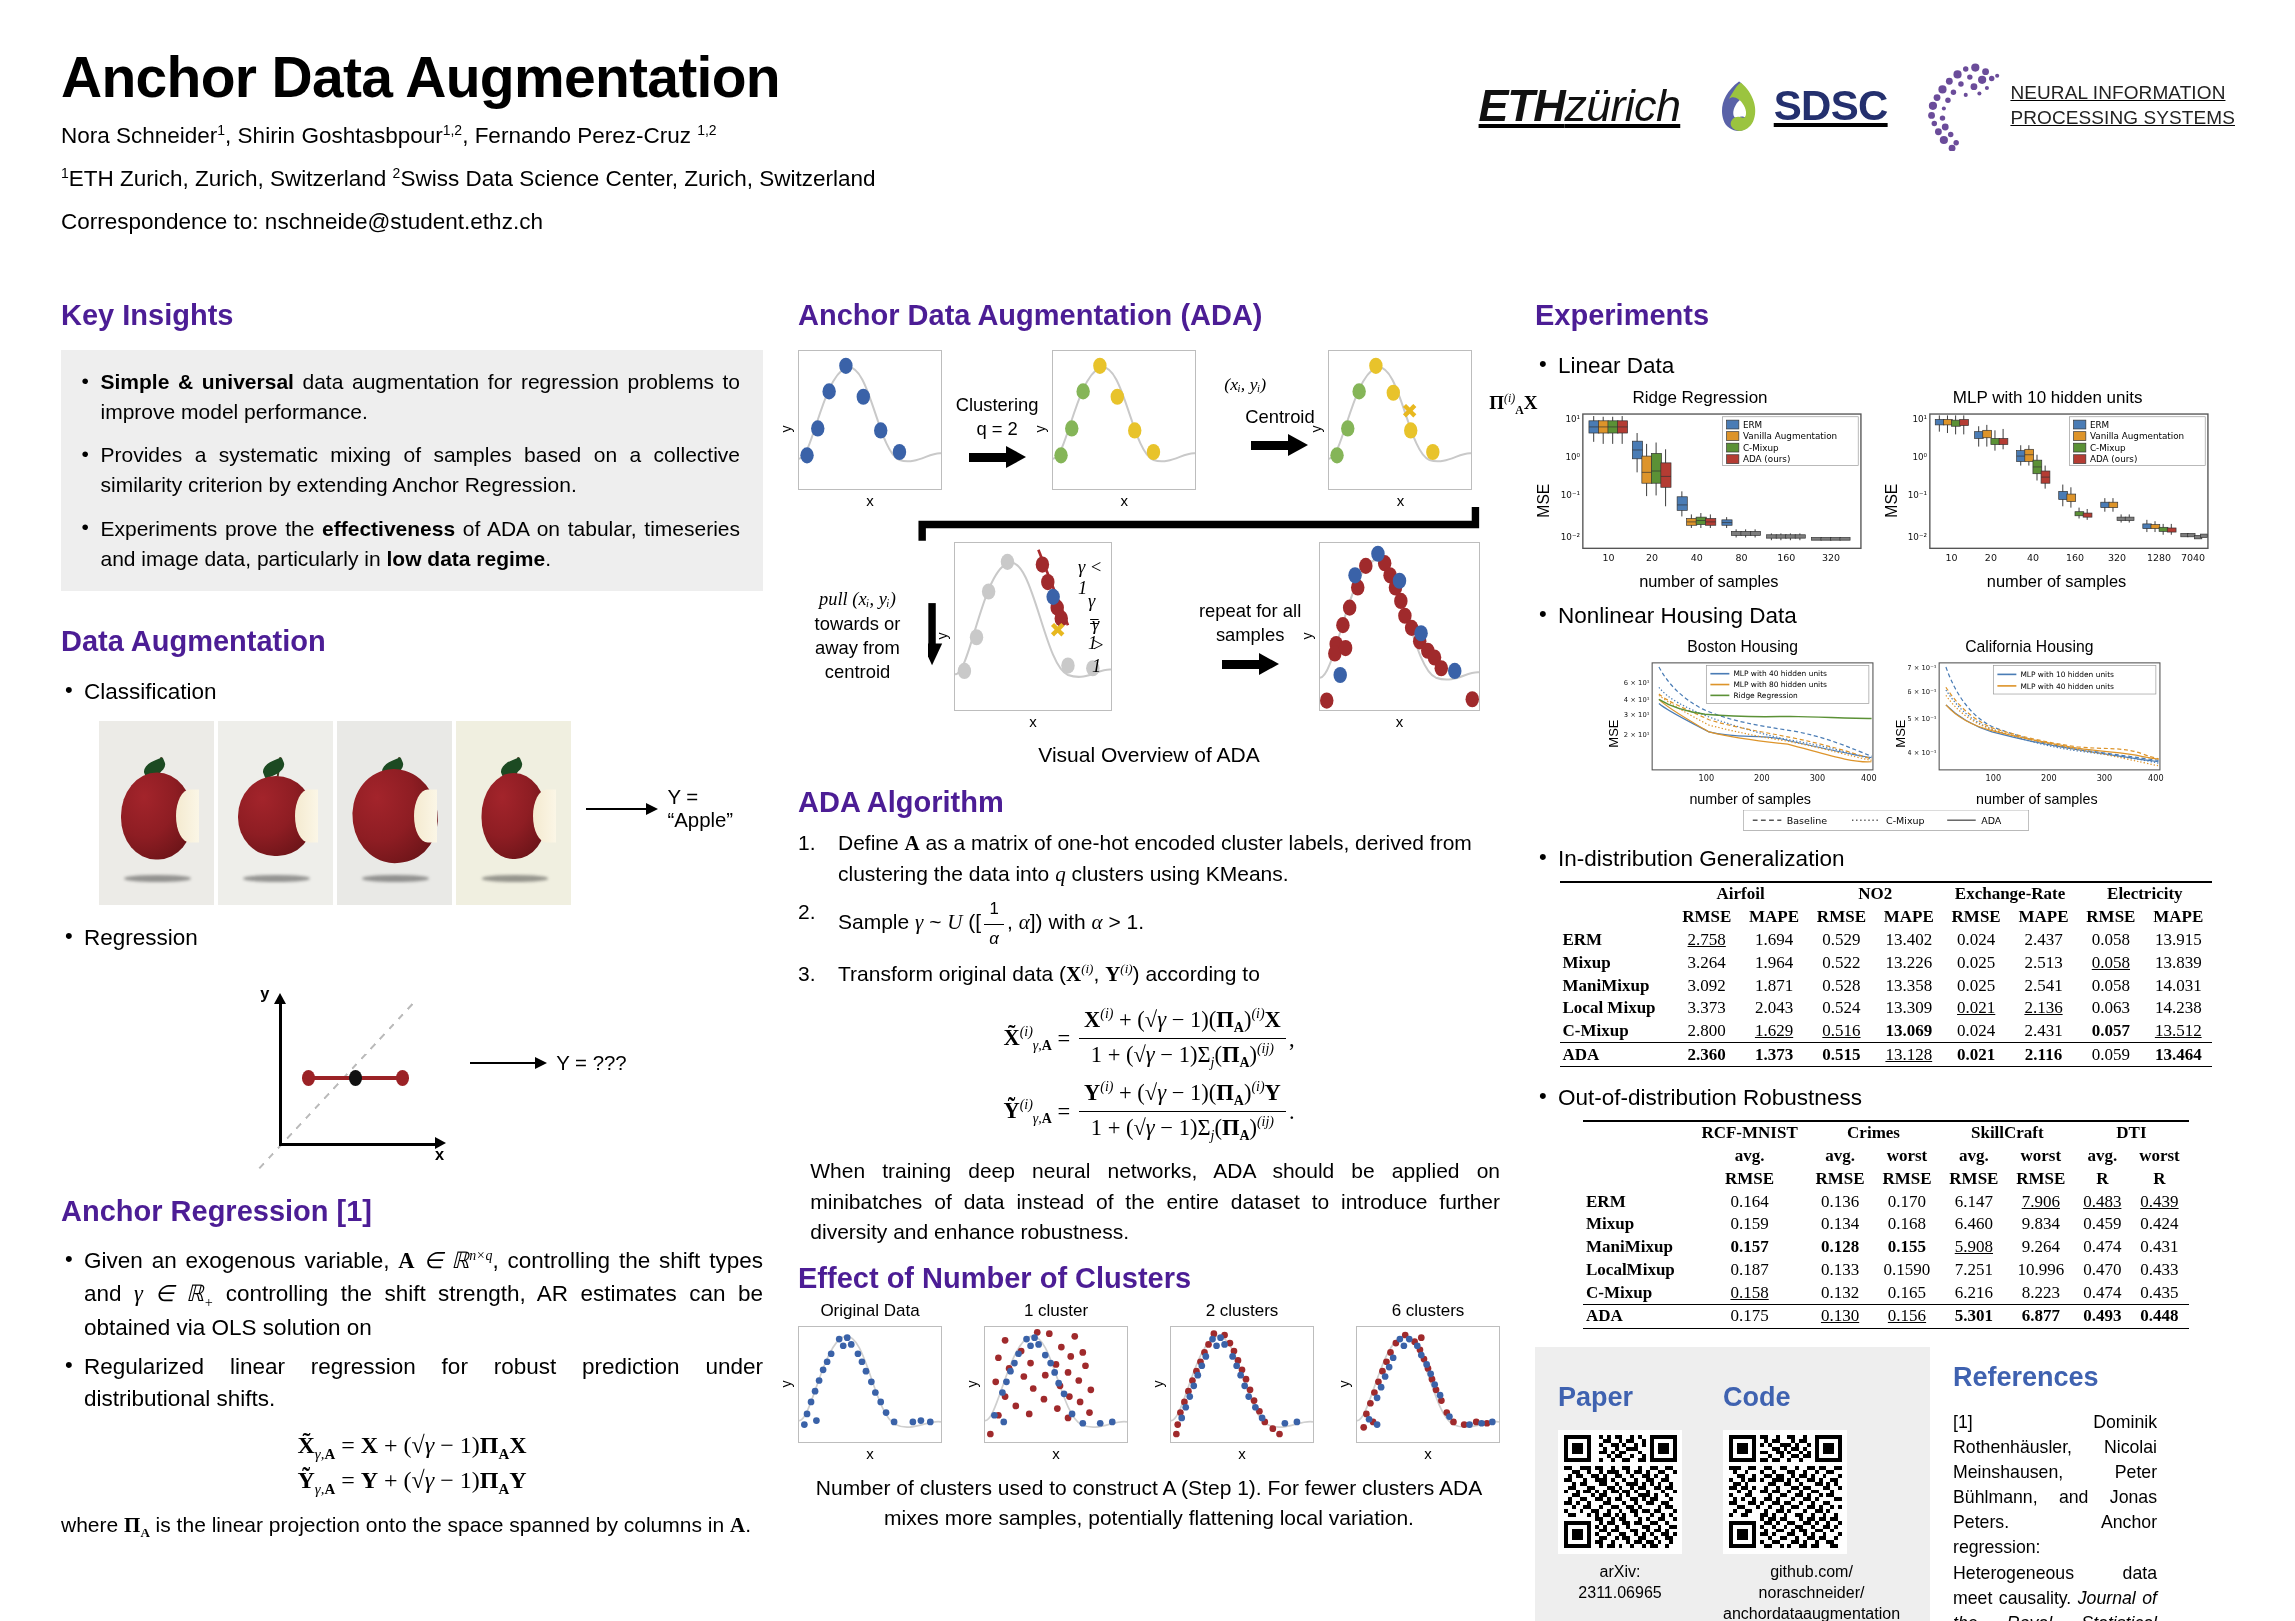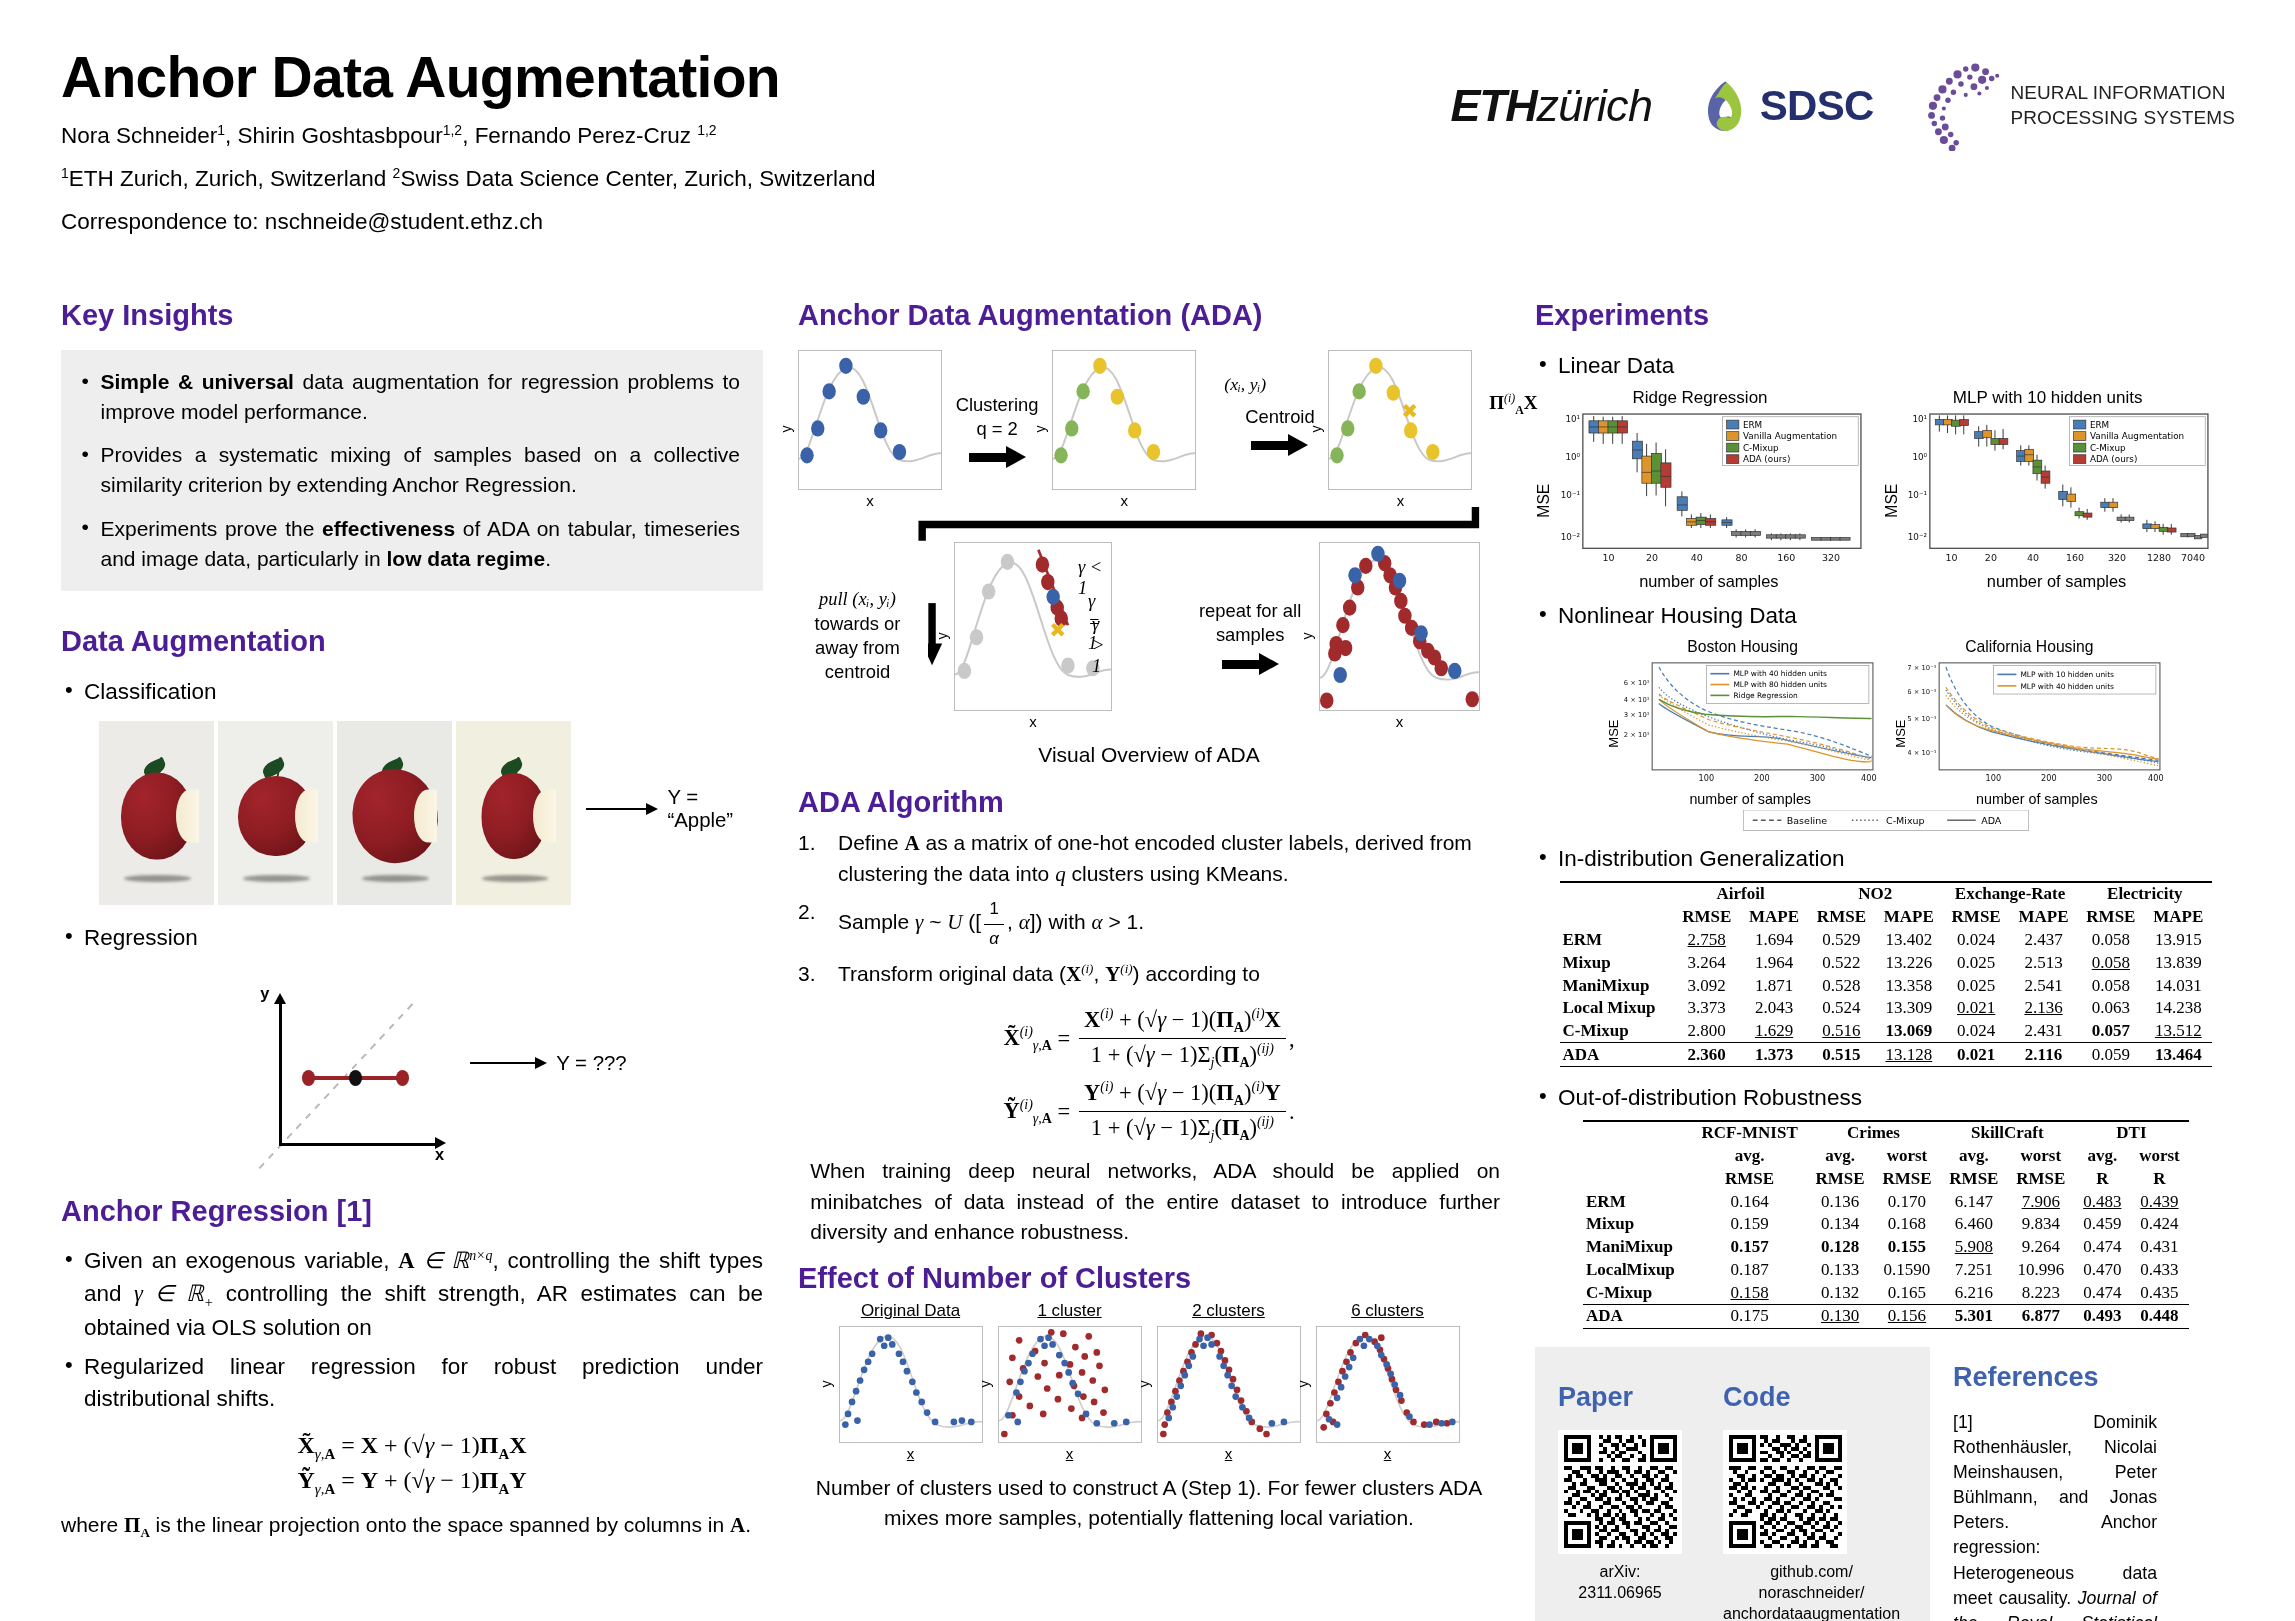--- a/index.html
+++ b/index.html
@@ -14,21 +14,21 @@
   .poster { position:relative; width:2295px; height:1621px; padding:0; }
 
   
   .header { position:absolute; left:61px; top:48px; width:2174px; height:225px; }
   .title { font-size:57px; font-weight:bold; letter-spacing:-0.7px; margin:0 0 6.8px 0; line-height:1.05; }
   .authors { font-size:22.5px; margin:11px 0 0 0; line-height:1.5; }
   .affil   { font-size:22.5px; margin:9.5px 0 0 0; line-height:1.5; }
   .corr    { font-size:22.5px; margin:9.5px 0 0 0; line-height:1.5; }
   sup { font-size:0.62em; vertical-align:super; }
 
-  .logos { position:absolute; right:0px; top:13.6px; display:flex; align-items:center; gap:48px; }
+  .logos { position:absolute; right:0px; top:13.6px; display:flex; align-items:center; gap:34px;text-decoration:underline; }
   .logo-eth { display:flex; align-items:baseline; font-size:45px; }
   .logo-eth .eth { font-weight:bold; font-style:italic; letter-spacing:-1.4px; color:#111; }
   .logo-eth .zur { font-style:italic; font-weight:400; color:#111; letter-spacing:-0.7px;}
   .logo-sdsc { display:flex; align-items:center; gap:9.5px; }
   .logo-sdsc .mark { width:50px; height:55px; position:relative; }
   .logo-sdsc .txt { font-size:42px; font-weight:bold; color:#24306e; letter-spacing:-0.7px;}
   .logo-neurips { display:flex; align-items:center; gap:6.8px; }
   .logo-neurips .dots { width:82px; height:89px; }
   .logo-neurips .nt { font-size:19px; line-height:1.3; color:#222; letter-spacing:0.1px;}
 
@@ -541,21 +541,21 @@
             <span class="num"><span class="mathbf">Y</span><span class="sup2 mathit">(i)</span> + (<span class="radic">√</span><span class="mathit">γ</span> − 1)(<span class="mathbf">Π</span><span class="sub mathbf">A</span>)<span class="sup2 mathit">(i)</span><span class="mathbf">Y</span></span>
             <span class="den">1 + (<span class="radic">√</span><span class="mathit">γ</span> − 1)Σ<span class="sub mathit">j</span>(<span class="mathbf">Π</span><span class="sub mathbf">A</span>)<span class="sup2 mathit">(ij)</span></span>
           </span><span>.</span>
         </div>
       </div>
 
       <div class="para" style="padding-left:12.3px;">When training deep neural networks, ADA should be applied on minibatches of data instead of the entire dataset to introduce further diversity and enhance robustness.</div>
 
       <h2 class="sec" style="margin-top:15px;margin-bottom:6.8px;">Effect of Number of Clusters</h2>
 
-      <div style="display:flex;gap:15px;justify-content:center;text-decoration:underline;">
+      <div style="display:flex;gap:15px;justify-content:space-between;">
         <div>
           <div class="ptitle">Original Data</div>
           <div style="position:relative;">
             <div class="panel" style="width:144px;height:117px;">
               <svg viewBox="0 0 212 172" preserveAspectRatio="none">
                 <path d="M0 140 C18 142 36 24 68 14 C100 6 112 130 144 146 C168 158 194 138 212 142" stroke="#cfcfcf" stroke-width="2.5" fill="none"></path>
                 <g fill="#3a62a8">
                   <circle cx="60" cy="18" r="5"></circle>
                     <circle cx="72" cy="16" r="5"></circle>
                     <circle cx="66" cy="28" r="5"></circle>

